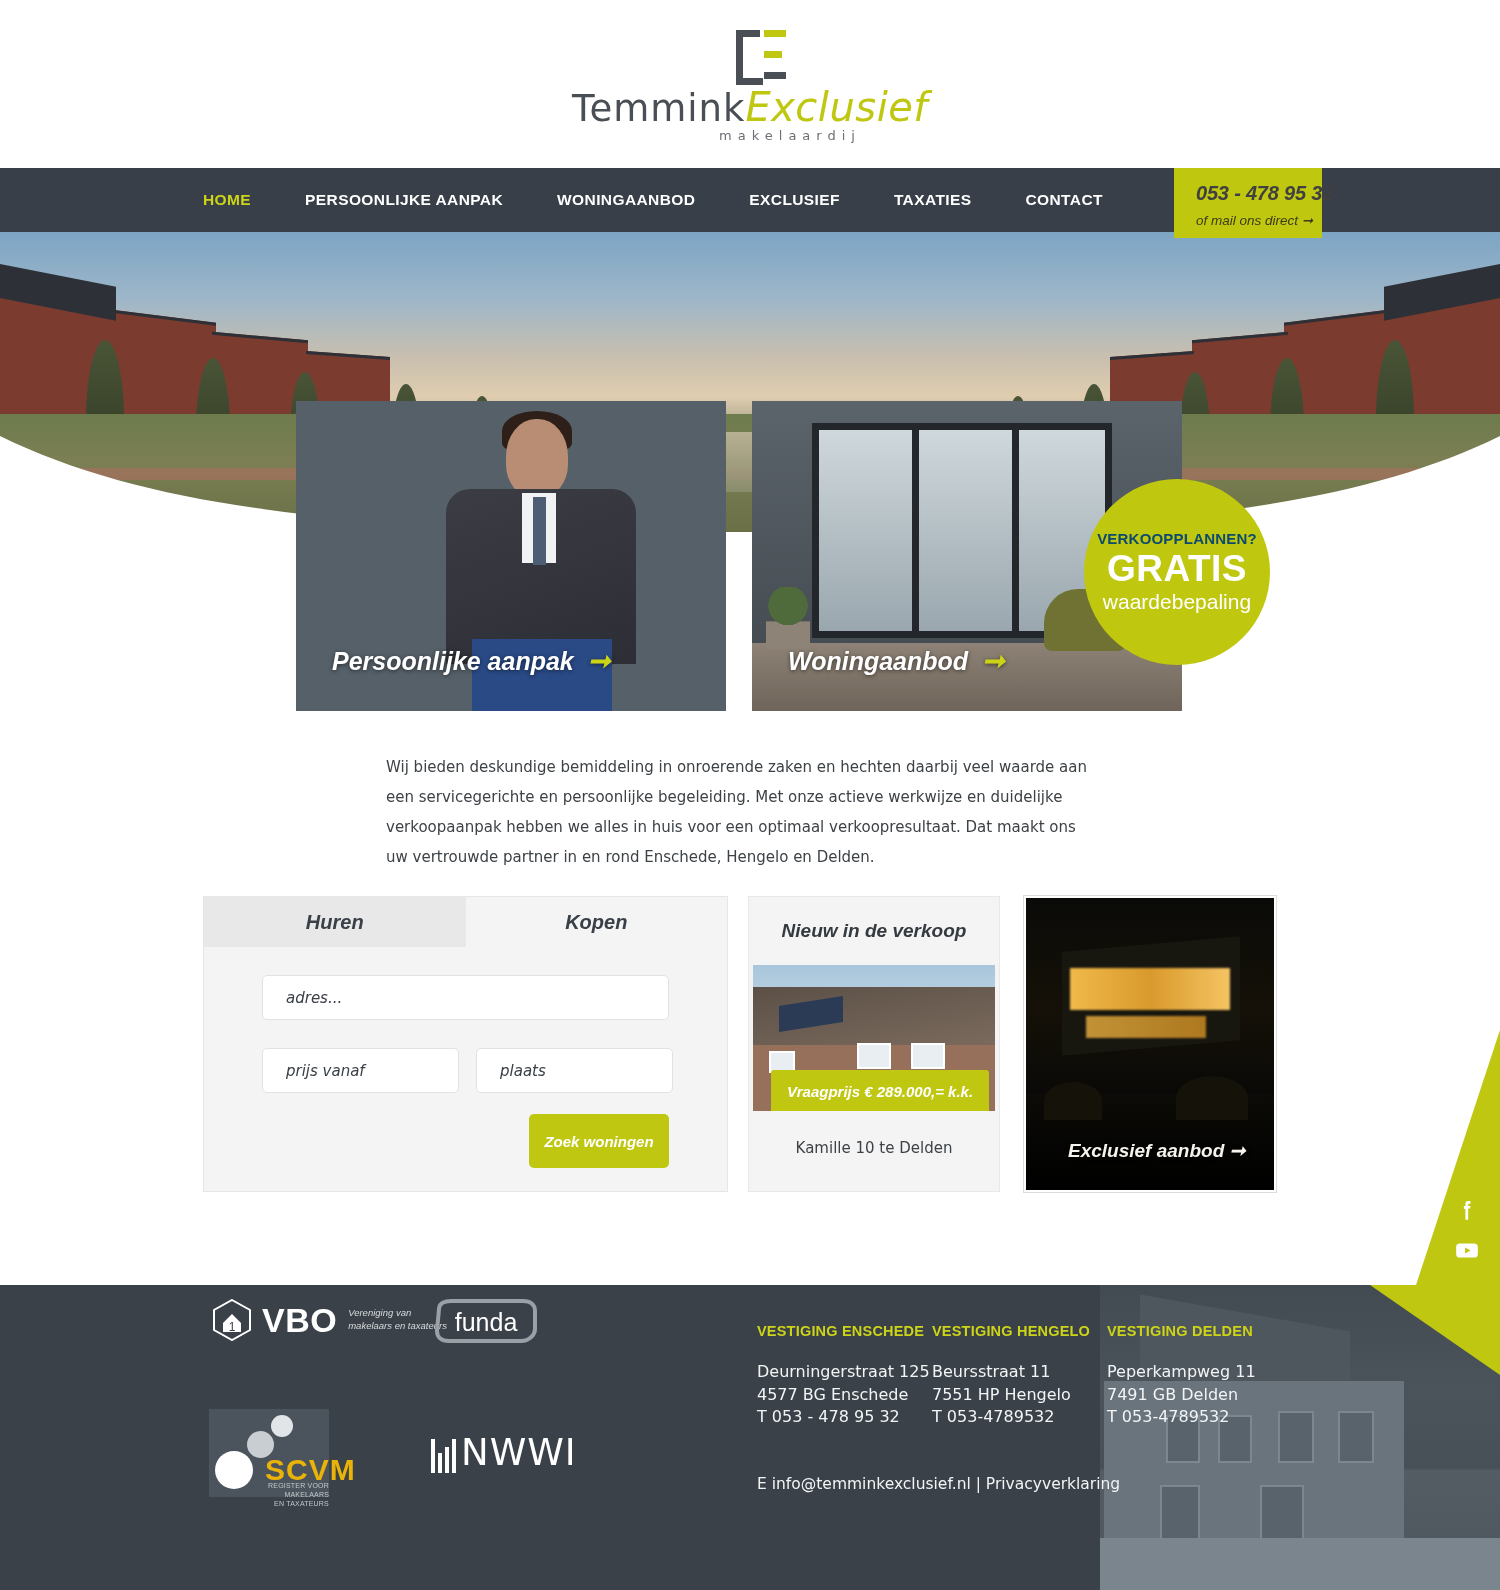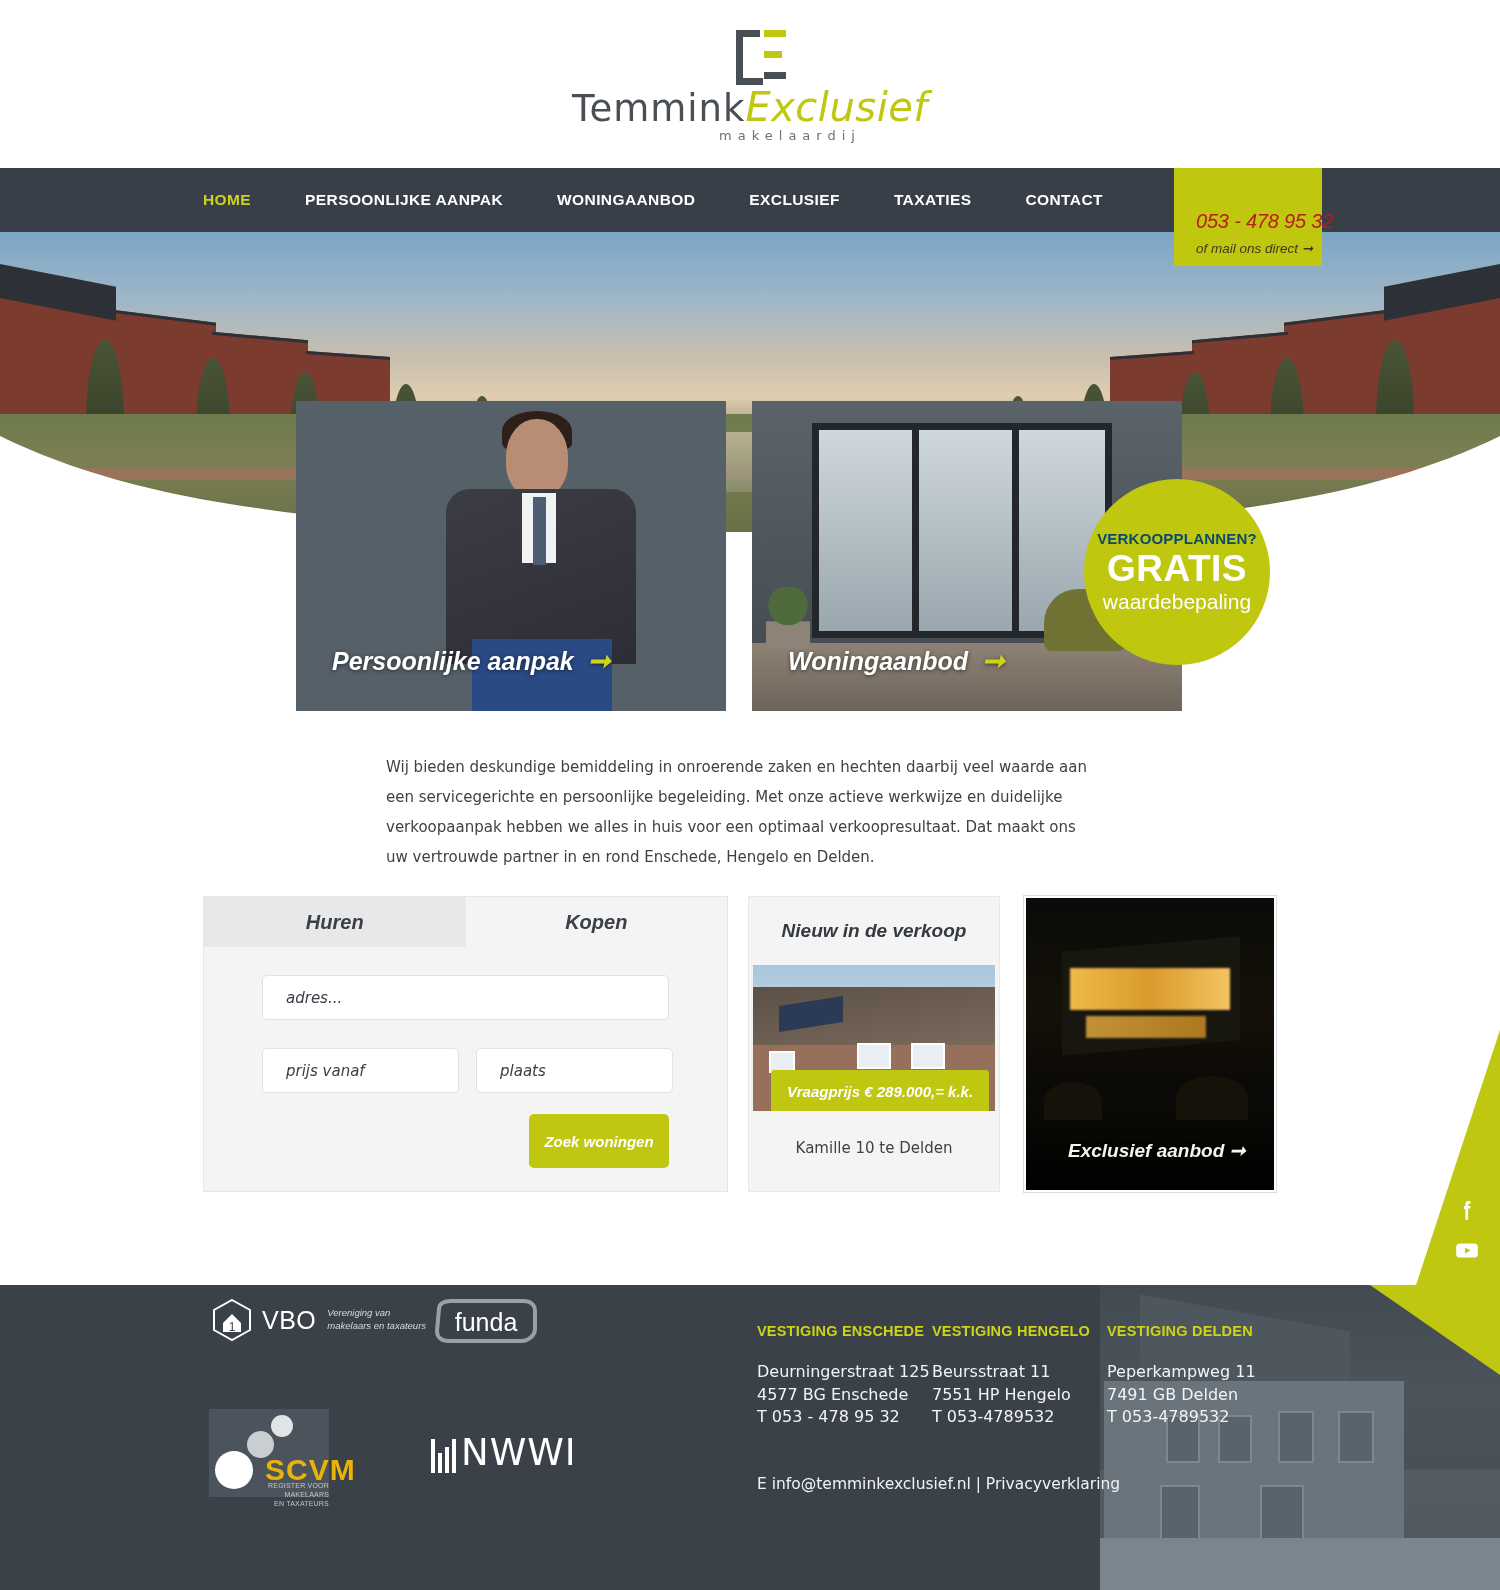--- a/index.html
+++ b/index.html
@@ -72,22 +72,22 @@
   .phone-box{
     position:absolute;
     right:178px;
     top:0;
     width:148px;
     background:#c0c70f;
     padding:14px 0 10px 22px;
     z-index:7;
   }
   .phone-num{
-    color:#b91c1c; font-style:italic; font-weight:normal; font-size:20px;
-    white-space:nowrap; letter-spacing:-0.2px;margin-top:28px;
+    color:#404040; font-style:italic; font-weight:bold; font-size:20px;
+    white-space:nowrap; letter-spacing:-0.2px;
   }
   .phone-sub{
     color:#3b3b1a; font-style:italic; font-size:13.5px; margin-top:7px;
     white-space:nowrap;
   }
 
   
   .hero{
     position:relative;
     height:300px;
@@ -414,21 +414,21 @@
   .footer-wedge{
     position:absolute; right:0; top:0; width:130px; height:90px;
     background:#bfc711;
     clip-path:polygon(100% 0%, 100% 100%, 0% 0%);
     z-index:3;
   }
 
   .partners{ position:absolute; left:203px; top:0; width:520px; height:305px; }
   .vbo{ position:absolute; left:10px; top:14px; display:flex; align-items:center; gap:11px; }
   .vbo-hex{ width:38px; height:42px; }
-  .vbo-name{ color:#ffffff; font-size:25px; font-weight:normal; letter-spacing:.5px; }
+  .vbo-name{ color:#ffffff; font-size:34px; font-weight:bold; letter-spacing:.5px; }
   .vbo-sub{ color:#d8dbde; font-size:9.5px; line-height:1.35; font-style:italic; }
   .funda{
     position:absolute; left:228px; top:14px; width:110px; height:44px;
   }
   .scvm{
     position:absolute; left:6px; top:124px; width:120px; height:88px;
     background:#4b545c;
   }
   .scvm-c1{ position:absolute; left:6px; top:42px; width:38px; height:38px; border-radius:50%; background:#ffffff; }
   .scvm-c2{ position:absolute; left:38px; top:22px; width:27px; height:27px; border-radius:50%; background:#c9ced2; }

